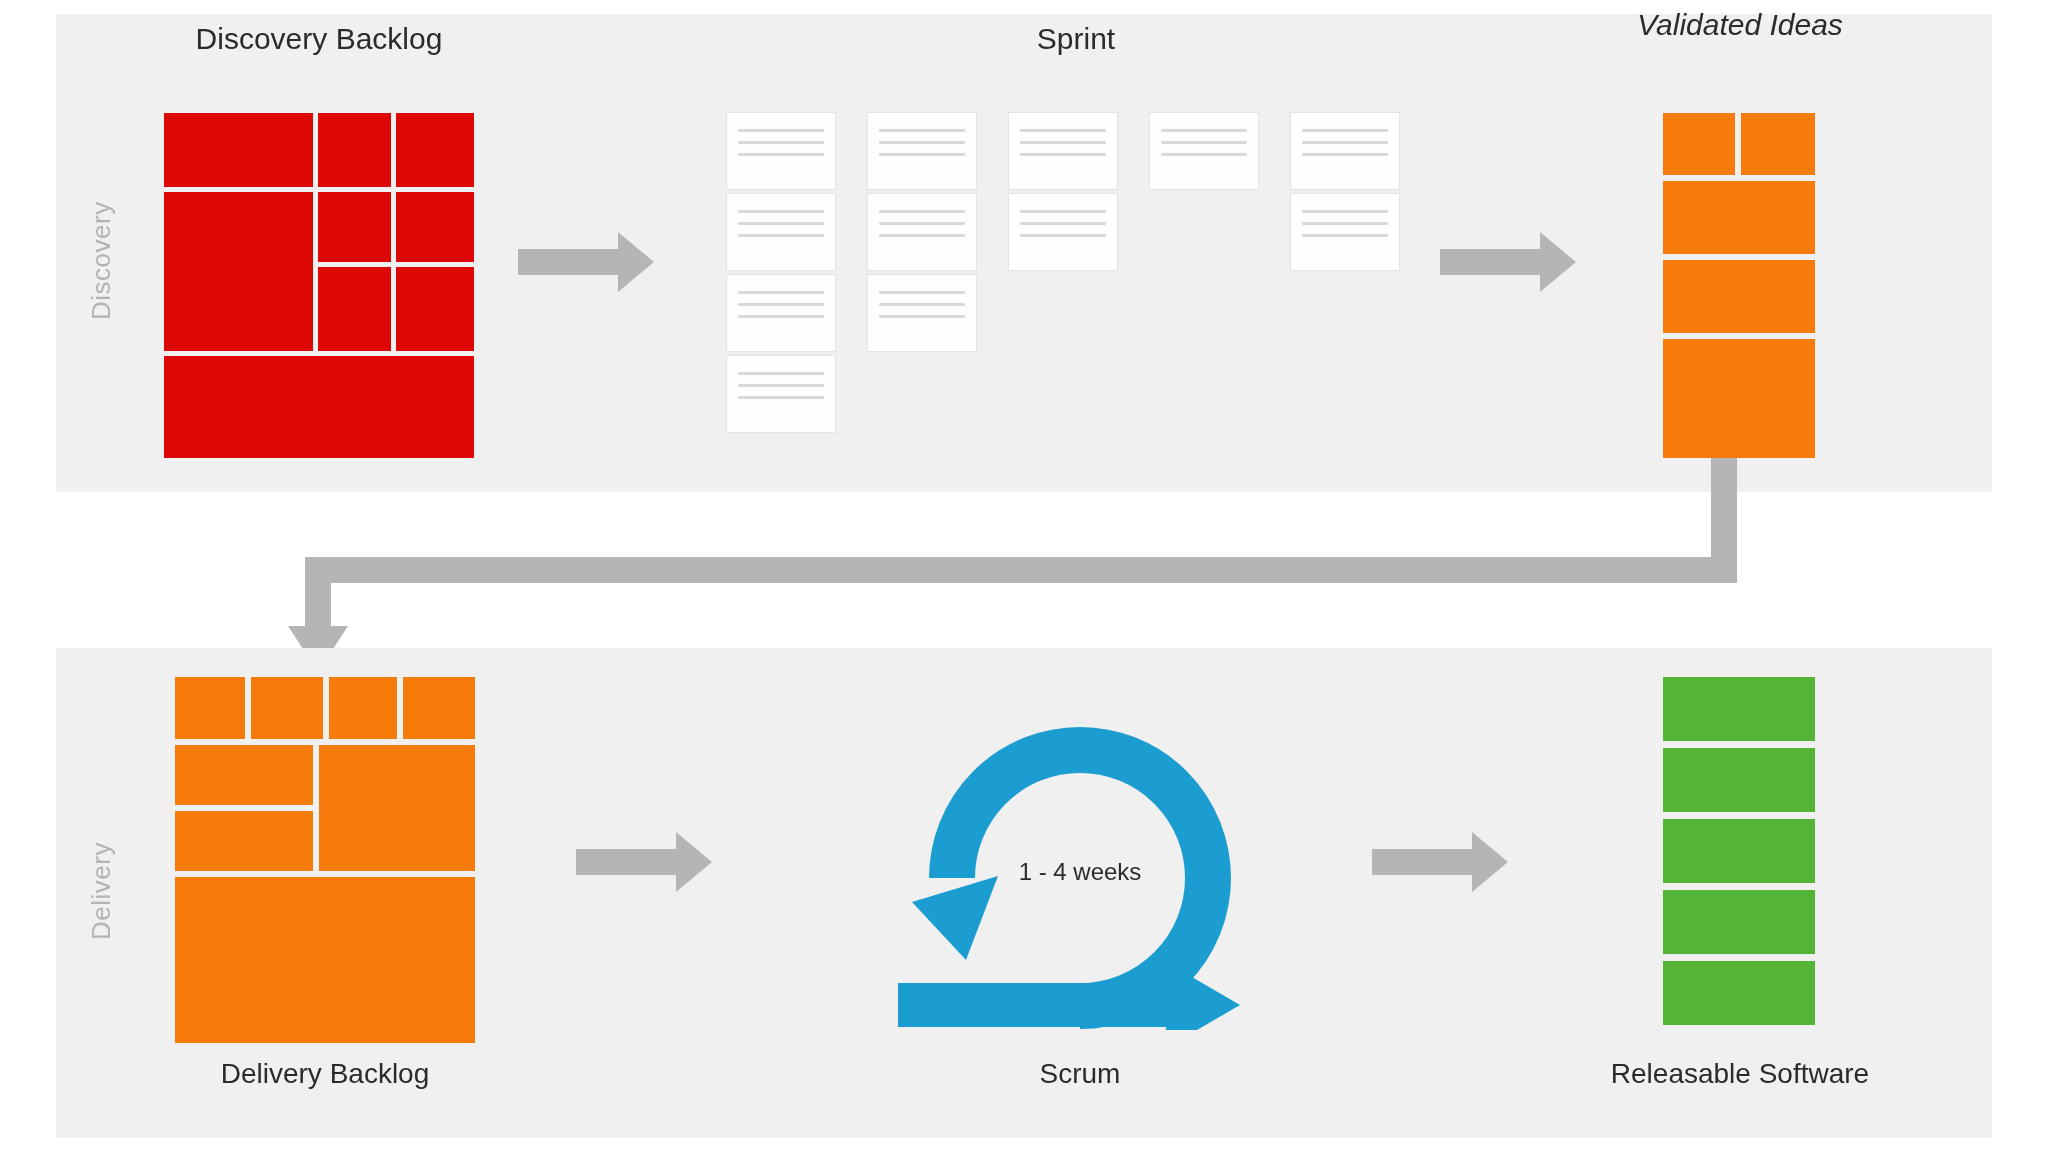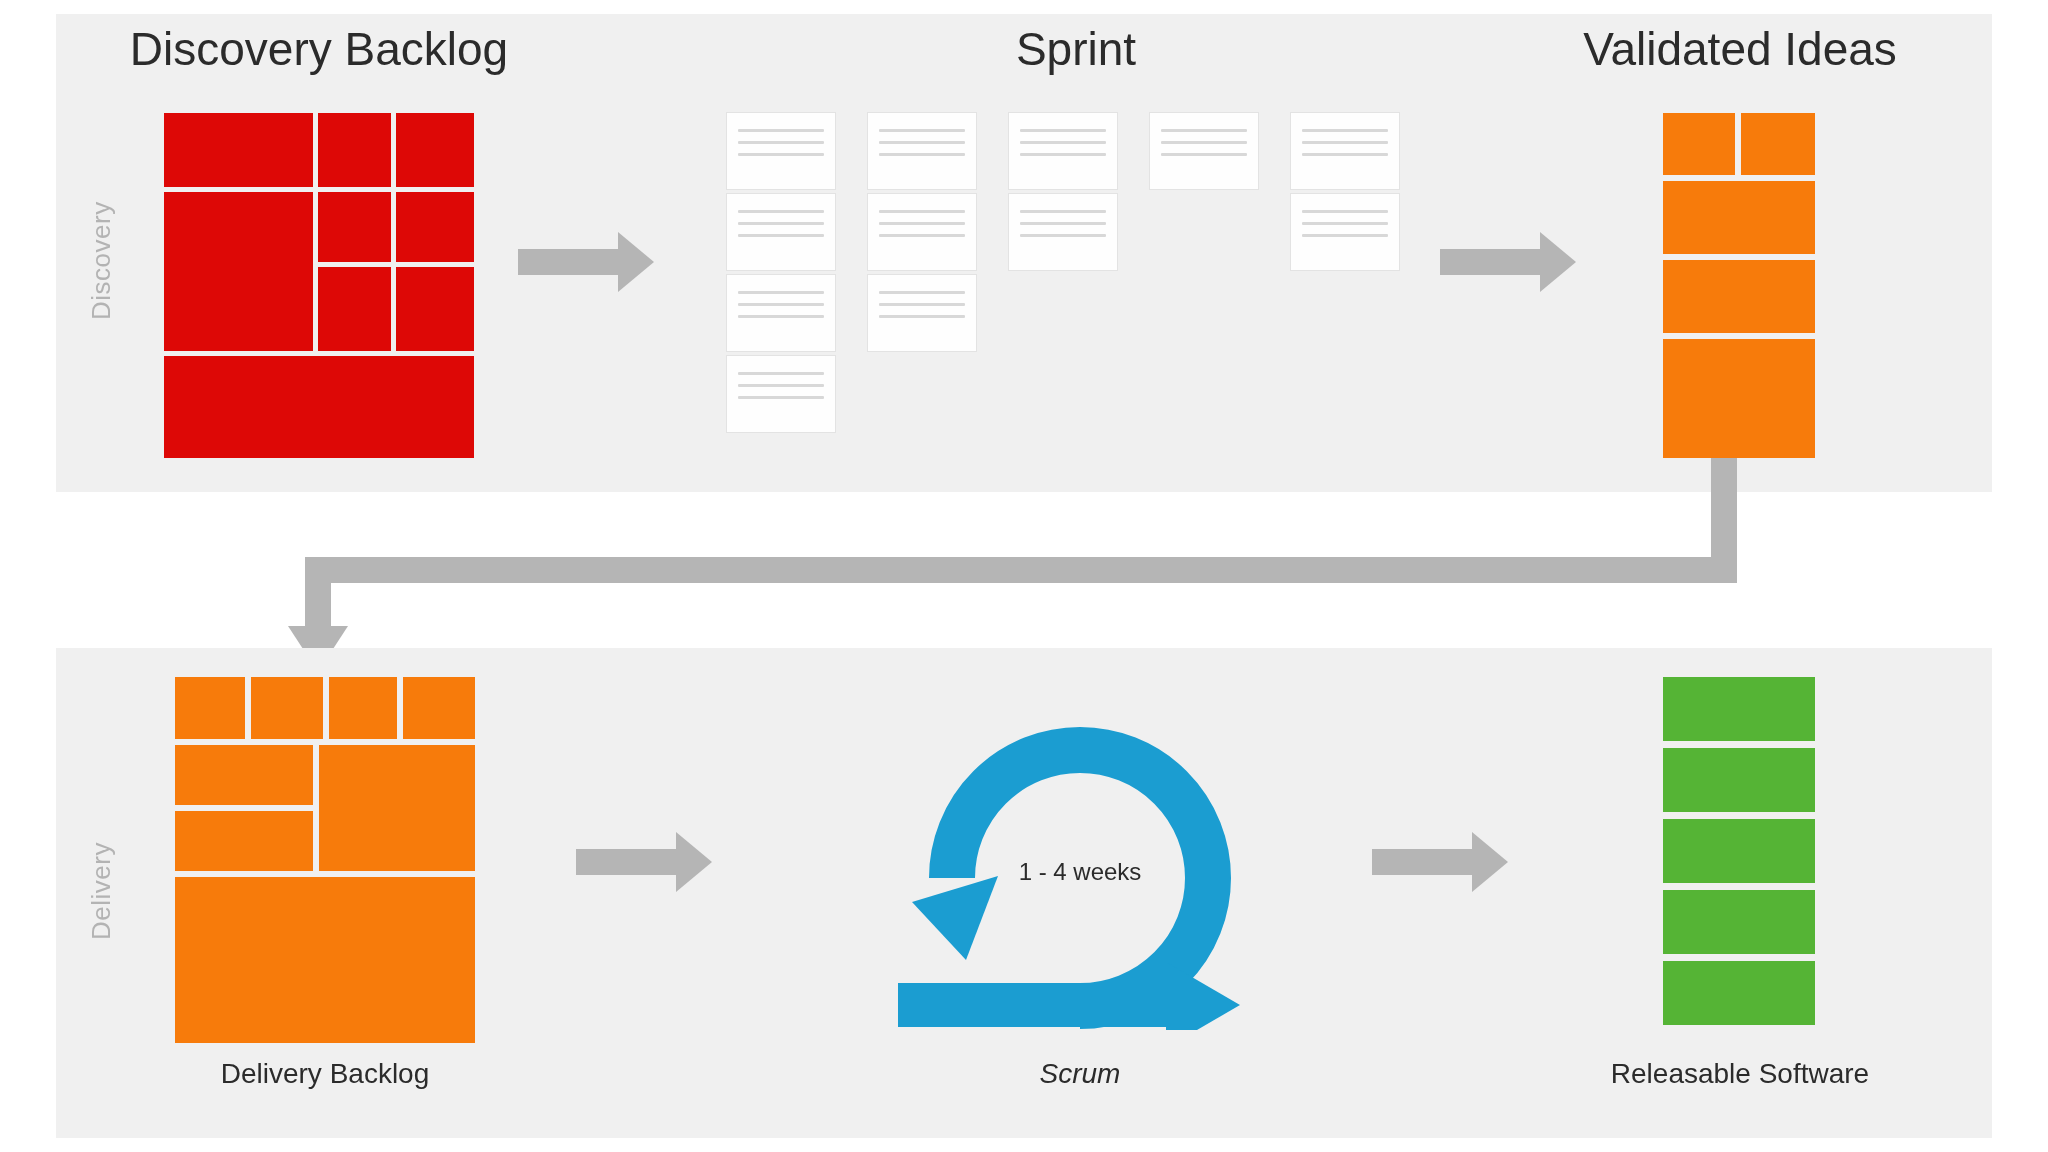--- a/index.html
+++ b/index.html
@@ -8,21 +8,21 @@
 
   .panel{position:absolute;background:#f0f0f0;}
   #discovery-panel{left:56px;top:14px;width:1936px;height:478px;}
   #delivery-panel{left:56px;top:648px;width:1936px;height:490px;}
 
   .side-label{position:absolute;color:#b3b3b3;font-size:26px;letter-spacing:.5px;
       transform-origin:left top;white-space:nowrap;}
   #discovery-side{left:86px;top:320px;transform:rotate(-90deg);}
   #delivery-side{left:86px;top:940px;transform:rotate(-90deg);}
 
-  .col-title{position:absolute;color:#2b2b2b;font-size:46px;white-space:nowrap;
+  .col-title{position:absolute;color:#2b2b2b;font-size:30px;white-space:nowrap;
       text-align:center;}
 
   
   .mosaic{position:absolute;}
   .cell{position:absolute;}
   .red{background:#dd0806;}
   .orange{background:#f77b0b;}
   .green{background:#55b435;}
 
   
@@ -62,21 +62,21 @@
 <body>
 
 <div class="panel" id="discovery-panel"></div>
 
 <div class="side-label" id="discovery-side">Discovery</div>
 
 <div class="col-title" style="left:114px;top:22px;width:410px;">Discovery Backlog</div>
 
 <div class="col-title" style="left:876px;top:22px;width:400px;">Sprint</div>
 
-<div class="col-title" style="left:1540px;top:22px;width:400px;">Validated Ideas</div>
+<div class="col-title" style="left:1540px;top:8px;width:400px;font-style:italic;">Validated Ideas</div>
 
 <div class="mosaic" id="discovery-backlog">
   <div class="cell red" style="left:0;top:0;width:149px;height:74px;"></div>
   <div class="cell red" style="left:154px;top:0;width:73px;height:74px;"></div>
   <div class="cell red" style="left:232px;top:0;width:78px;height:74px;"></div>
   <div class="cell red" style="left:0;top:79px;width:149px;height:159px;"></div>
   <div class="cell red" style="left:154px;top:79px;width:73px;height:70px;"></div>
   <div class="cell red" style="left:232px;top:79px;width:78px;height:70px;"></div>
   <div class="cell red" style="left:154px;top:154px;width:73px;height:84px;"></div>
   <div class="cell red" style="left:232px;top:154px;width:78px;height:84px;"></div>
@@ -216,21 +216,21 @@
     <polygon points="32,222 118,196 86,280" fill="#1b9dd1"></polygon>
 
     <rect x="18" y="303" width="282" height="44" fill="#1b9dd1"></rect>
 
     <polygon points="286,282 360,325 286,368" fill="#1b9dd1"></polygon>
   </svg>
   <div style="position:absolute;left:0;top:178px;width:400px;text-align:center;
               color:#2b2b2b;font-size:24px;">1 - 4 weeks</div>
 </div>
 
-<div class="bottom-title" style="left:880px;top:1058px;width:400px;text-align:center;font-style:italic;">Scrum</div>
+<div class="bottom-title" style="left:880px;top:1058px;width:400px;text-align:center;">Scrum</div>
 
 <div class="garrow" style="left:1372px;top:832px;width:140px;height:60px;">
   <div class="shaft" style="left:0;top:17px;width:104px;height:26px;"></div>
   <div class="head" style="left:100px;top:0;"></div>
 </div>
 
 <div class="mosaic" id="releasable-software">
   <div class="cell green" style="left:0;top:0;width:152px;height:64px;"></div>
   <div class="cell green" style="left:0;top:71px;width:152px;height:64px;"></div>
   <div class="cell green" style="left:0;top:142px;width:152px;height:64px;"></div>

